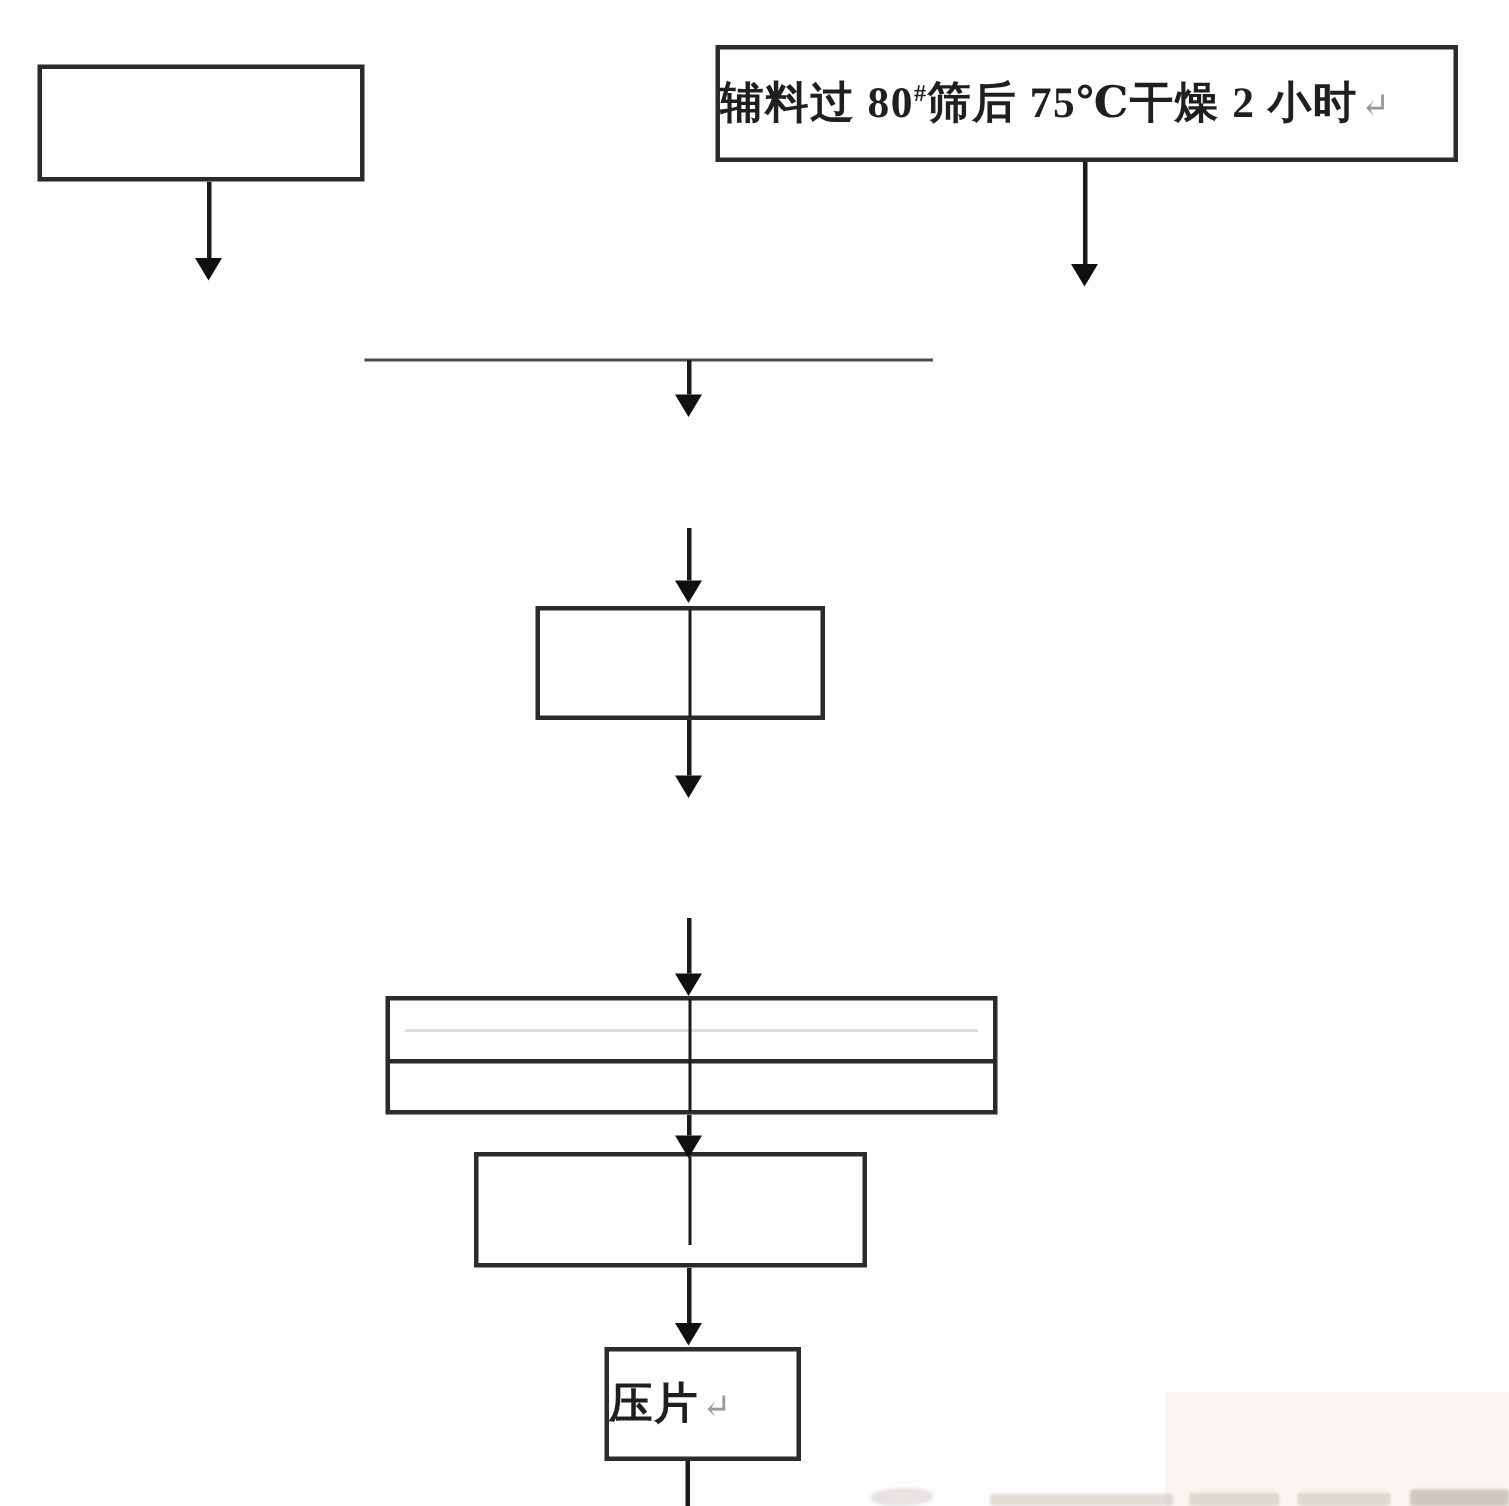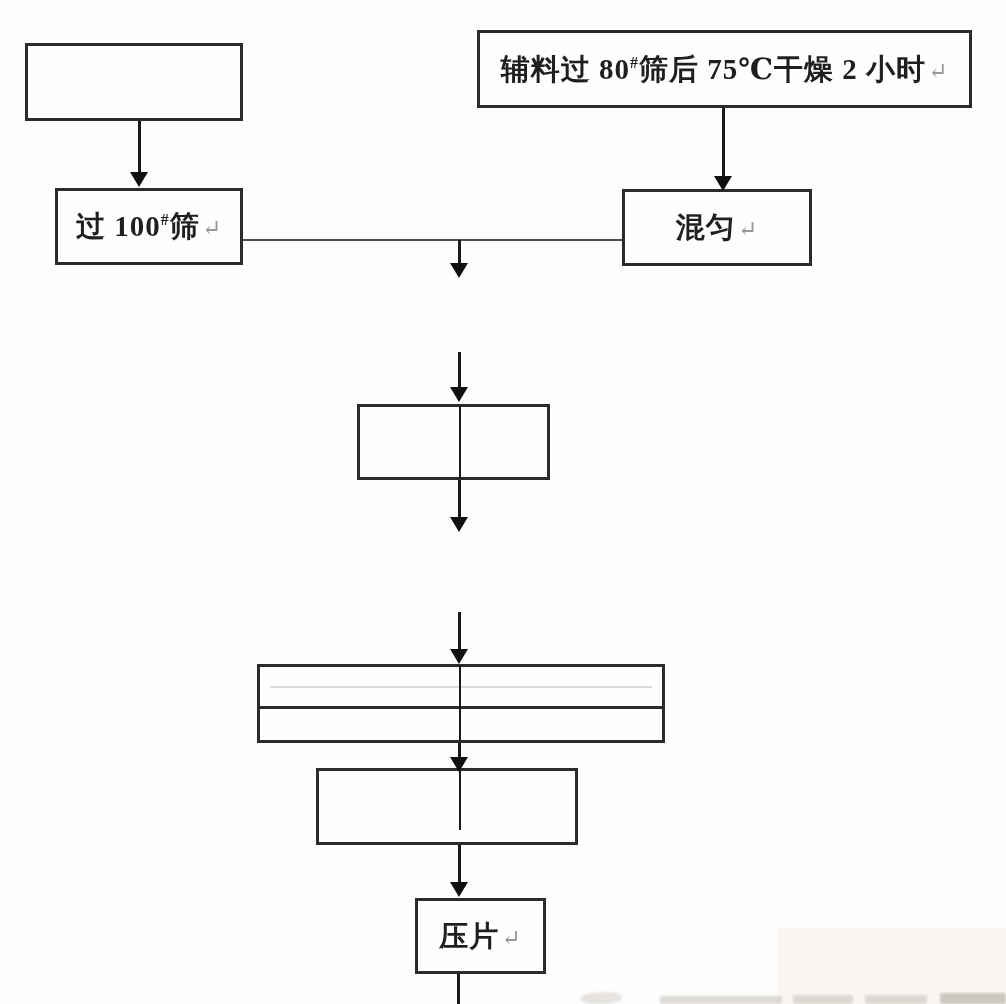--- a/index.html
+++ b/index.html
@@ -11,21 +11,21 @@
     position:relative;
     width:1006px;height:1004px;
     background:#fdfdfd;
     overflow:hidden;
   }
   
   .box{
     position:absolute;
     border:3px solid #2b2b2b;
     background:#fefefe;
-    display:flex;align-items:center;justify-content:center;
+    display:flex;align-items:center;
     box-sizing:border-box;
     z-index:2;
   }
   .txt{
     color:#1f1f1f;
     font-weight:700;
     font-size:29px;
     letter-spacing:1px;
     white-space:nowrap;
     line-height:1;
@@ -92,27 +92,21 @@
   <div class="box" style="left:477px;top:30px;width:495px;height:78px;">
     <span class="txt"><span>辅料过 80</span><span class="sup">#</span><span>筛后 75℃干燥 2 小时</span><span class="ret">↵</span></span>
   </div>
 
   <div class="vl" style="left:138px;top:121px;height:51px;"></div>
   <div class="ah" style="left:130px;top:172px;"></div>
 
   <div class="vl" style="left:722px;top:108px;height:68px;"></div>
   <div class="ah" style="left:714px;top:176px;"></div>
 
-  <div class="box" style="left:55px;top:188px;width:188px;height:77px;">
-    <span class="txt"><span>过 100</span><span class="sup">#</span><span>筛</span><span class="ret">↵</span></span>
-  </div>
 
-  <div class="box" style="left:622px;top:189px;width:190px;height:77px;">
-    <span class="txt"><span>混匀</span><span class="ret">↵</span></span>
-  </div>
 
   <div class="hl" style="left:243px;top:239px;width:379px;"></div>
   <div class="vl" style="left:458px;top:240px;height:23px;"></div>
   <div class="ah" style="left:450px;top:263px;"></div>
 
 
   <div class="vl" style="left:458px;top:352px;height:35px;"></div>
   <div class="ah" style="left:450px;top:387px;"></div>
 
   <div class="box" style="left:357px;top:404px;width:193px;height:76px;"></div>
@@ -132,21 +126,21 @@
 
   <div class="vl" style="left:458px;top:743px;height:14px;"></div>
   <div class="ah" style="left:450px;top:757px;"></div>
 
   <div class="box" style="left:316px;top:768px;width:262px;height:77px;"></div>
   <div class="vl thin" style="left:459px;top:771px;height:59px;"></div>
 
   <div class="vl" style="left:458px;top:845px;height:37px;"></div>
   <div class="ah" style="left:450px;top:882px;"></div>
 
-  <div class="box" style="left:403px;top:898px;width:131px;height:76px;margin-left:12px;">
+  <div class="box" style="left:403px;top:898px;width:131px;height:76px;">
     <span class="txt"><span>压片</span><span class="ret">↵</span></span>
   </div>
 
   <div class="vl" style="left:457px;top:974px;height:30px;"></div>
 
   <div class="wm blob" style="left:580px;top:992px;width:42px;height:12px;"></div>
   <div class="wm" style="left:660px;top:996px;width:122px;height:8px;"></div>
   <div class="wm" style="left:793px;top:995px;width:60px;height:9px;"></div>
   <div class="wm" style="left:865px;top:995px;width:62px;height:9px;"></div>
   <div class="wm dark" style="left:940px;top:993px;width:66px;height:11px;"></div>

